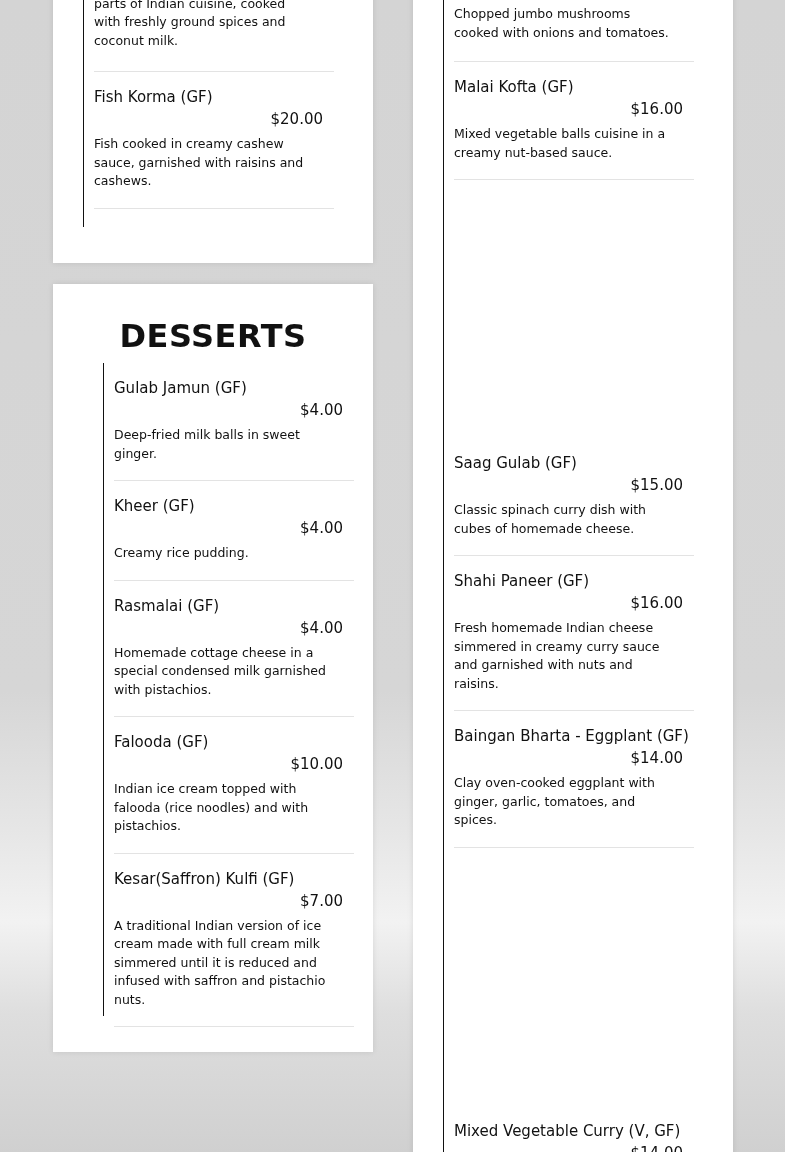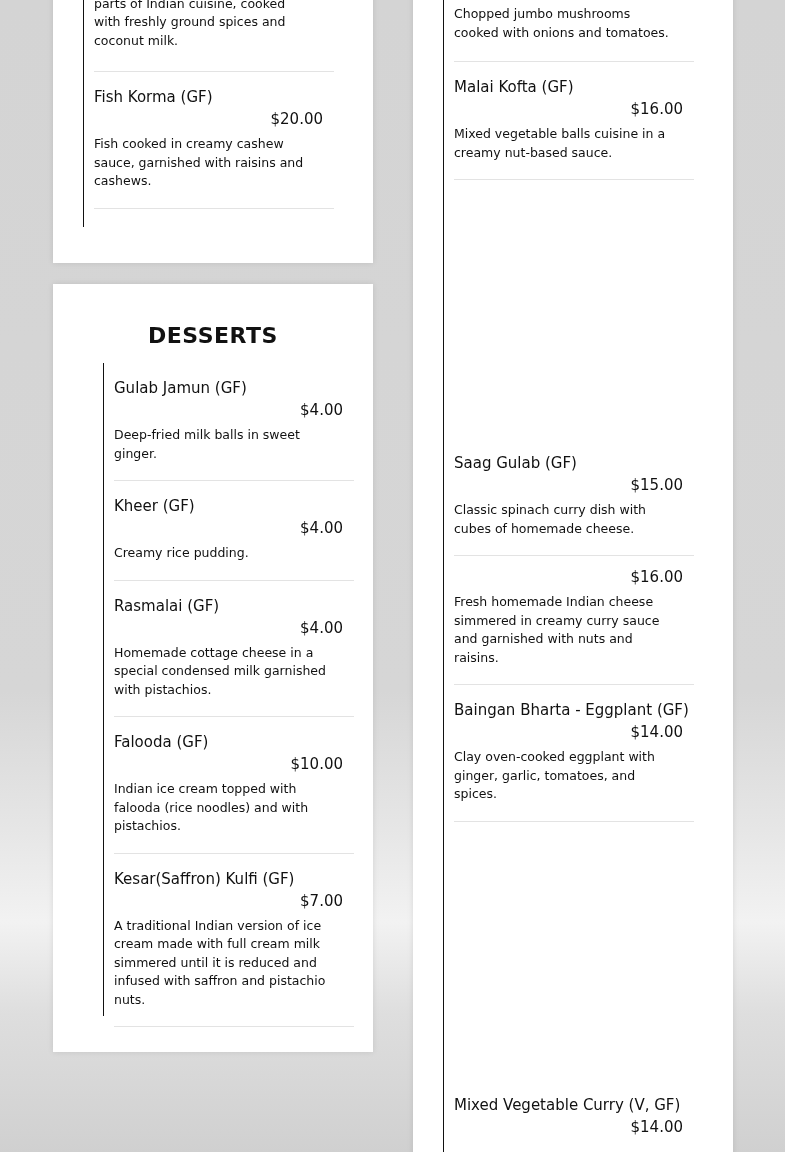--- a/index.html
+++ b/index.html
@@ -10,21 +10,21 @@
     color:#111;
   }
   .panel {
     position:absolute; background:#fff; width:320px;
     box-shadow: 0 0 6px rgba(0,0,0,0.10);
   }
   #panel-main { left:53px; top:-20px; height:283px; }
   #panel-desserts { left:53px; top:284px; height:768px; }
   #panel-veg { left:413px; top:-20px; height:1200px; }
   .section-title {
-    text-align:center; font-weight:bold; font-size:22px; letter-spacing:0.5px;
+    text-align:center; font-weight:bold; font-size:32px; letter-spacing:0.5px;
     margin:0; padding-top:34px; height:44px; line-height:36px;
   }
   .list { position:absolute; left:30px; width:250px; border-left:1.5px solid #111; }
   .item { padding:0 0 0 10px; position:relative; }
   .item .inner { border-bottom:1px solid #e3e3e3; padding:10px 0 17px 0; width:240px; }
   .item .name { font-size:15px; line-height:22px; margin:4px 0 0 0; }
   .item .price { font-size:15px; line-height:22px; text-align:right; padding-right:11px; }
   .item .desc { font-size:12.5px; line-height:18.5px; margin-top:5px; width:215px; }
 </style>
 </head>
@@ -105,20 +105,21 @@
     <div style="height:258px;"></div>
     <div class="item">
       <div class="inner">
         <div class="name">Saag Gulab (GF)</div>
         <div class="price">$15.00</div>
         <div class="desc">Classic spinach curry dish with cubes of homemade cheese.</div>
       </div>
     </div>
     <div class="item">
       <div class="inner">
+        <div class="name">Shahi Paneer (GF)</div>
         <div class="price">$16.00</div>
         <div class="desc">Fresh homemade Indian cheese simmered in creamy curry sauce and garnished with nuts and raisins.</div>
       </div>
     </div>
     <div class="item">
       <div class="inner">
         <div class="name">Baingan Bharta - Eggplant (GF)</div>
         <div class="price">$14.00</div>
         <div class="desc">Clay oven-cooked eggplant with ginger, garlic, tomatoes, and spices.</div>
       </div>

